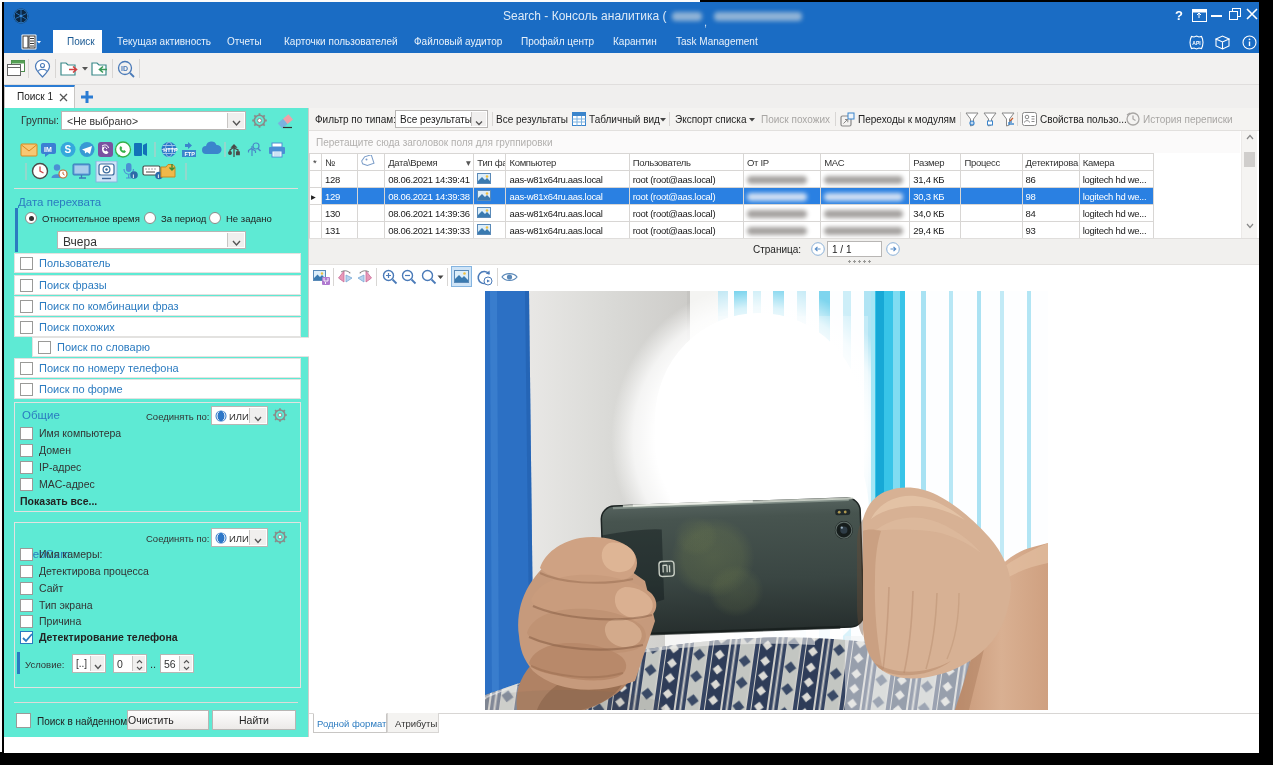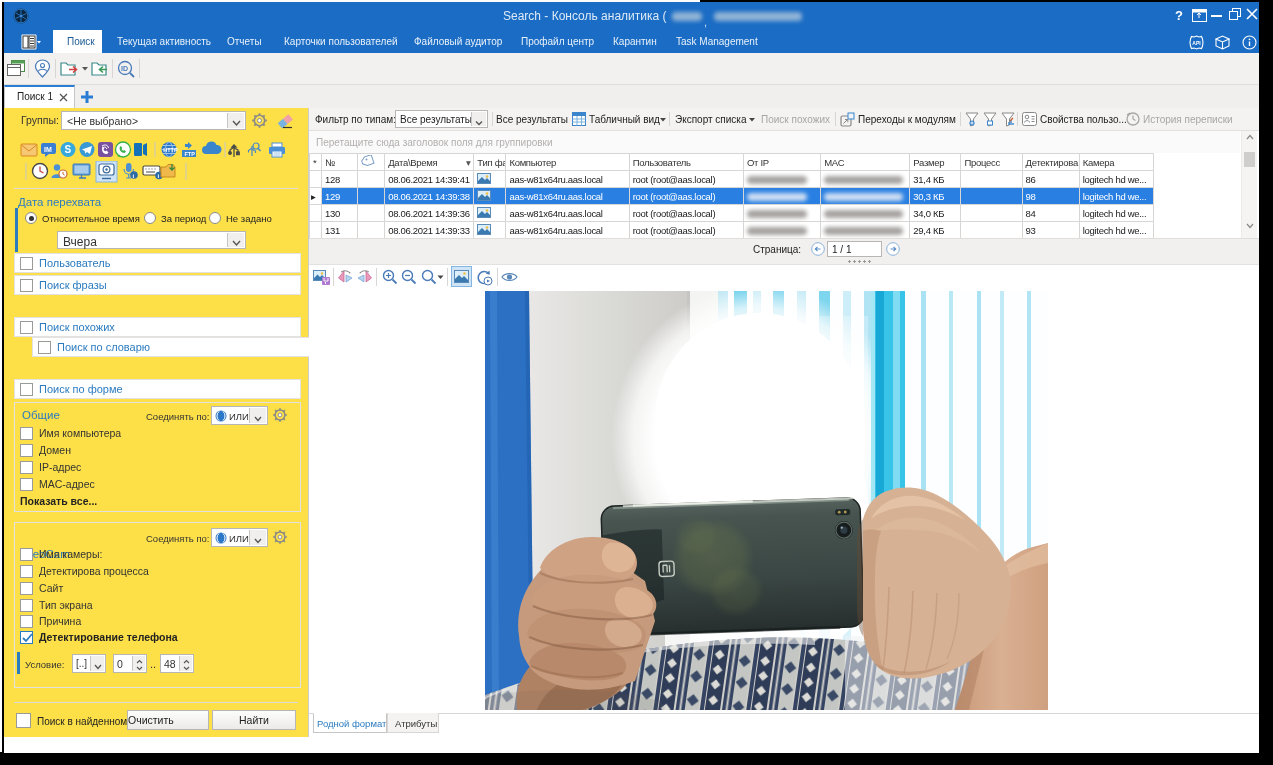--- a/index.html
+++ b/index.html
@@ -8,21 +8,21 @@
 .abs { position:absolute; }
 
 #titlebar { position:absolute; left:0; top:0; width:100%; height:28px; background:#1a6cc4;padding-left:48px; }
 #ribbonrow { position:absolute; left:0; top:28px; width:100%; height:23px; background:#1a6cc4; }
 .rtab { position:absolute; top:0; height:23px; line-height:23px; color:#e8f1fa; font-size:10px; }
 #toolbarrow { position:absolute; left:0; top:51px; width:100%; height:32px; background:#f2f1f0; border-bottom:1px solid #e0dedd; }
 #doctabrow { position:absolute; left:0; top:83px; width:100%; height:23px; background:#f0efee; }
 #statusbar { position:absolute; left:0; top:735px; width:100%; height:16px; background:#f0efed; border-top:1px solid #d5d3d1; color:#444; font-size:10.5px; }
 .vline { position:absolute; top:4px; bottom:4px; width:1px; background:#d8d6d4; }
 
-#leftpanel { position:absolute; left:0; top:106px; width:305px; height:629px; background:#fde047; border-right:1px solid #cfcdcb; }
+#leftpanel { position:absolute; left:0; top:106px; width:305px; height:629px; background:#5eead4; border-right:1px solid #cfcdcb; }
 .cbox { position:absolute; left:10px; width:287px; height:20px; border:1px solid #e3e2e0; background:#fff; }
 .cb { position:absolute; width:13px; height:13px; border:1px solid #9a9a98; background:#fff; }
 .blabel { position:absolute; font-size:11px; color:#2b7bc0; }
 .combo { position:absolute; background:#fff; border:1px solid #b8b6b4; }
 .combobtn { position:absolute; right:1px; top:1px; bottom:1px; width:17px; background:#f0efee; border-left:1px solid #c8c6c4; text-align:center; color:#555; }
 
 #rightarea { position:absolute; left:305px; top:106px; width:950px; height:629px; background:#fff; }
 table.grid { border-collapse:collapse; font-size:9.5px; letter-spacing:-0.3px; color:#1a1a1a; }
 table.grid td, table.grid th { border:1px solid #d8d6d4; padding:0 3px; height:17px; white-space:nowrap; overflow:hidden; font-weight:normal; text-align:left; }
 </style>
@@ -281,27 +281,35 @@
     </div>
 
     <div class="cbox" style="top:145px;">
         <span class="cb" style="left:5px;top:3px;"></span>
         <span class="blabel" style="left:24px;top:3px;">Пользователь</span>
       </div>
     <div class="cbox" style="top:167px;">
         <span class="cb" style="left:5px;top:3px;"></span>
         <span class="blabel" style="left:24px;top:3px;">Поиск фразы</span>
       </div>
+    <div class="cbox" style="top:188px;">
+        <span class="cb" style="left:5px;top:3px;"></span>
+        <span class="blabel" style="left:24px;top:3px;">Поиск по комбинации фраз</span>
+      </div>
     <div class="cbox" style="top:209px;">
         <span class="cb" style="left:5px;top:3px;"></span>
         <span class="blabel" style="left:24px;top:3px;">Поиск похожих</span>
       </div>
     <div class="cbox" style="top:229px;margin-left:18px;">
         <span class="cb" style="left:5px;top:3px;"></span>
         <span class="blabel" style="left:24px;top:3px;">Поиск по словарю</span>
+      </div>
+    <div class="cbox" style="top:250px;">
+        <span class="cb" style="left:5px;top:3px;"></span>
+        <span class="blabel" style="left:24px;top:3px;">Поиск по номеру телефона</span>
       </div>
     <div class="cbox" style="top:271px;">
         <span class="cb" style="left:5px;top:3px;"></span>
         <span class="blabel" style="left:24px;top:3px;">Поиск по форме</span>
       </div>
 
     <div class="abs" style="left:10px;top:294px;width:287px;height:110px;border:1px solid #e3e2e0;"></div>
     <div class="abs" style="left:8px;top:301px;width:289px;">
       <div class="abs" style="left:10px;top:0;font-size:11.5px;color:#2b7bc0;">Общие</div>
       <div class="abs" style="left:134px;top:2px;font-size:9.5px;color:#333;">Соединять по:</div>
@@ -379,21 +387,21 @@
           </svg></div>
     </div>
     <div class="combo" style="left:109px;top:546px;width:34px;height:19px;">
       <div class="abs" style="left:3px;top:3px;font-size:10.5px;color:#333;">0</div>
       <div class="combobtn" style="width:13px;background:#f0efee;"><svg width="7" height="12" viewBox="0 0 7 12" style="margin-top:3px">
             <path d="M1 4 L3.5 1.5 L6 4 M1 8 L3.5 10.5 L6 8" fill="none" stroke="#555" stroke-width="1.1"></path>
           </svg></div>
     </div>
     <div class="abs" style="left:146px;top:550px;font-size:11px;color:#333;">..</div>
     <div class="combo" style="left:156px;top:546px;width:34px;height:19px;">
-      <div class="abs" style="left:3px;top:3px;font-size:10.5px;color:#333;">48</div>
+      <div class="abs" style="left:3px;top:3px;font-size:10.5px;color:#333;">56</div>
       <div class="combobtn" style="width:13px;background:#f0efee;"><svg width="7" height="12" viewBox="0 0 7 12" style="margin-top:3px">
             <path d="M1 4 L3.5 1.5 L6 4 M1 8 L3.5 10.5 L6 8" fill="none" stroke="#555" stroke-width="1.1"></path>
           </svg></div>
     </div>
     <div class="abs" style="left:10px;top:594px;width:284px;height:1px;background:#dddbd9;"></div>
     <span class="cb" style="left:12px;top:605px;width:15px;height:15px;"></span>
     <span class="abs" style="left:33px;top:608px;font-size:10px;color:#222;">Поиск в найденном</span>
     <div class="abs" style="left:123px;top:602px;width:82px;height:20px;background:linear-gradient(#fdfdfd,#eceae8);border:1px solid #b8b6b4;font-size:10.5px;color:#222;line-height:19px;">Очистить</div>
     <div class="abs" style="left:208px;top:602px;width:84px;height:20px;background:linear-gradient(#fdfdfd,#eceae8);border:1px solid #b8b6b4;text-align:center;font-size:10.5px;color:#222;line-height:19px;">Найти</div>
   </div>

